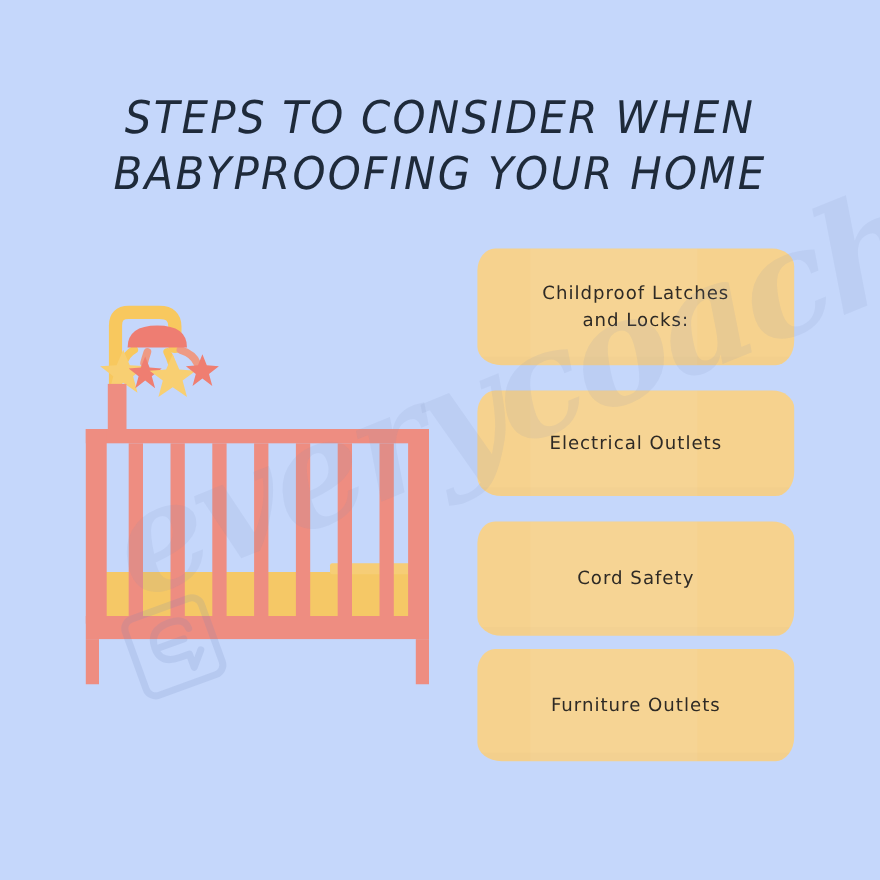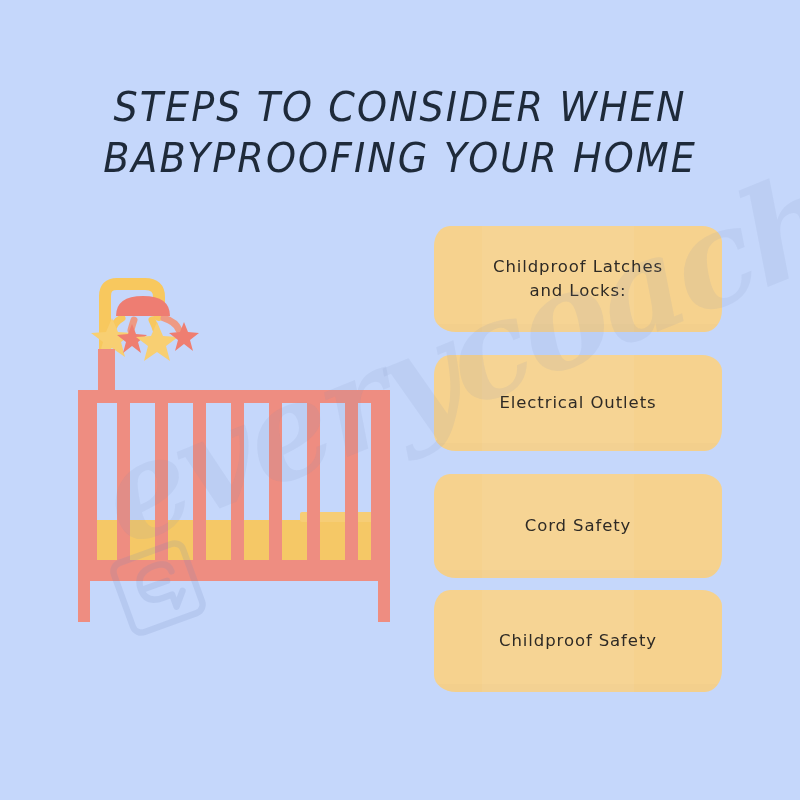--- a/index.html
+++ b/index.html
@@ -217,21 +217,21 @@
       <span class="card-label">Childproof Latches
 and Locks:</span>
     </div>
     <div class="card card-2">
       <span class="card-label">Electrical Outlets</span>
     </div>
     <div class="card card-3">
       <span class="card-label">Cord Safety</span>
     </div>
     <div class="card card-4">
-      <span class="card-label">Childproof Safety</span>
+      <span class="card-label">Furniture Outlets</span>
     </div>
   </div>
 
   <div class="watermark">
     <div class="wm-text">everycoach</div>
     <svg class="wm-mark" viewBox="0 0 100 100" xmlns="http://www.w3.org/2000/svg">
       <rect x="10" y="10" width="80" height="80" rx="10" fill="none" stroke="#6f86bd" stroke-width="7"></rect>
       <path d="M70 38 Q70 26 54 26 Q32 26 32 45 Q32 62 52 62 L62 62 L62 76 L74 62" fill="none" stroke="#6f86bd" stroke-width="7" stroke-linecap="round" stroke-linejoin="round"></path>
       <path d="M34 46 L62 46" fill="none" stroke="#6f86bd" stroke-width="7" stroke-linecap="round"></path>
     </svg>

